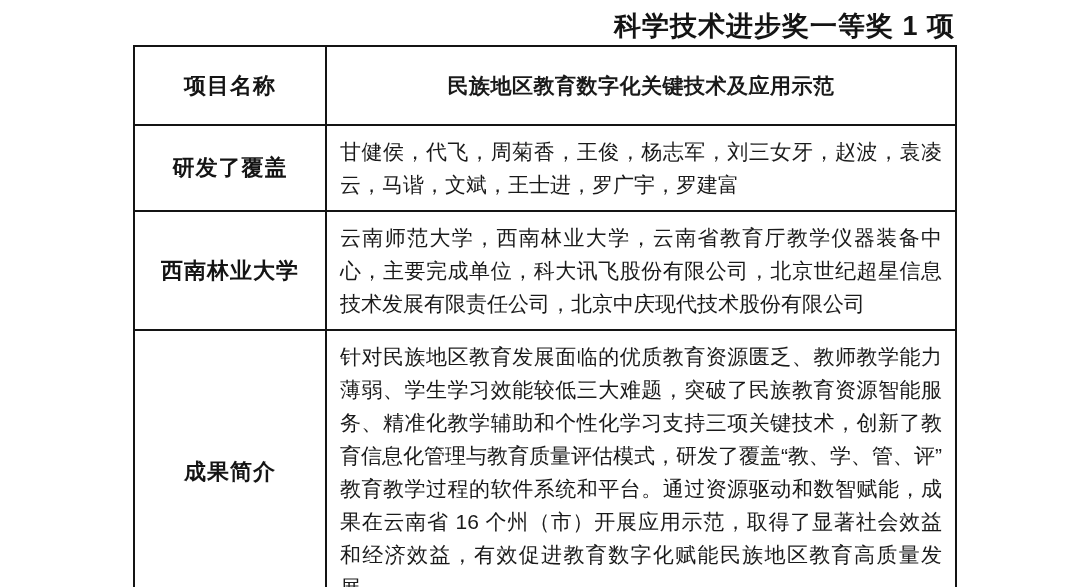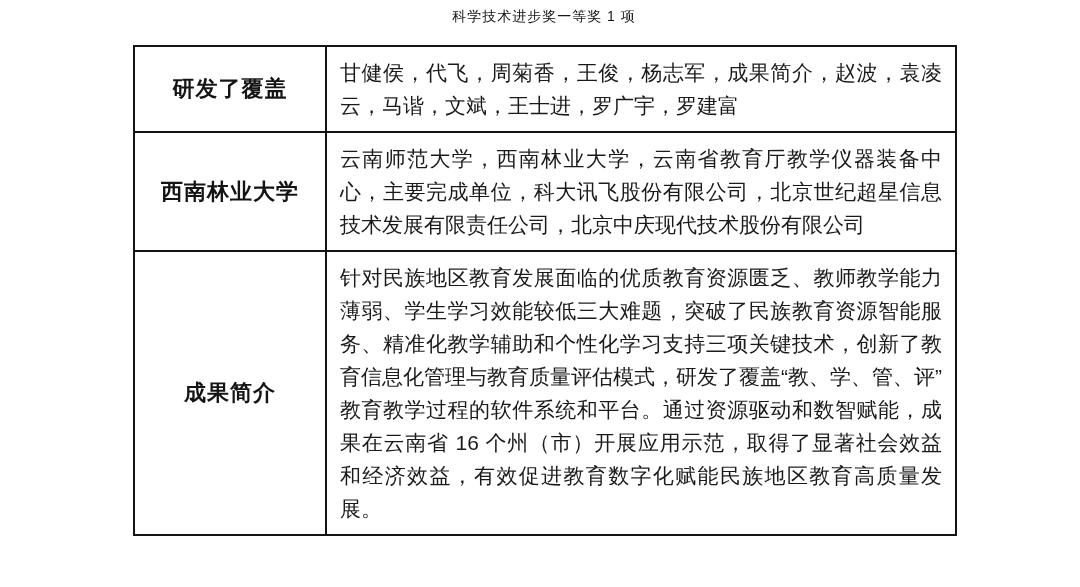--- a/index.html
+++ b/index.html
@@ -14,23 +14,23 @@
   .page {
     position: relative;
     width: 1080px;
     height: 587px;
   }
   .doc-title {
     position: absolute;
     left: 133px;
     top: 8px;
     width: 822px;
-    text-align: center;
-    font-size: 14px;
-    font-weight: normal;
+    text-align: right;
+    font-size: 27px;
+    font-weight: bold;
     letter-spacing: 1px;
     color: #141414;
   }
   table.award-table {
     position: absolute;
     left: 133px;
     top: 45px;
     width: 822px;
     border-collapse: collapse;
     table-layout: fixed;
@@ -73,23 +73,27 @@
 <div class="page">
 
   <div class="doc-title">科学技术进步奖一等奖 1 项</div>
 
   <table class="award-table">
     <colgroup>
       <col class="label-col">
       <col class="value-col">
     </colgroup>
     <tbody>
+      <tr class="row-project">
+        <td class="label-cell">项目名称</td>
+        <td class="value-cell project-name">民族地区教育数字化关键技术及应用示范</td>
+      </tr>
       <tr class="row-people">
         <td class="label-cell">研发了覆盖</td>
-        <td class="value-cell">甘健侯，代飞，周菊香，王俊，杨志军，成果简介，赵波，袁凌云，马谐，文斌，王士进，罗广宇，罗建富</td>
+        <td class="value-cell">甘健侯，代飞，周菊香，王俊，杨志军，刘三女牙，赵波，袁凌云，马谐，文斌，王士进，罗广宇，罗建富</td>
       </tr>
       <tr class="row-units">
         <td class="label-cell">西南林业大学</td>
         <td class="value-cell">云南师范大学，西南林业大学，云南省教育厅教学仪器装备中心，主要完成单位，科大讯飞股份有限公司，北京世纪超星信息技术发展有限责任公司，北京中庆现代技术股份有限公司</td>
       </tr>
       <tr class="row-summary">
         <td class="label-cell">成果简介</td>
         <td class="value-cell">针对民族地区教育发展面临的优质教育资源匮乏、教师教学能力薄弱、学生学习效能较低三大难题，突破了民族教育资源智能服务、精准化教学辅助和个性化学习支持三项关键技术，创新了教育信息化管理与教育质量评估模式，研发了覆盖“教、学、管、评”教育教学过程的软件系统和平台。通过资源驱动和数智赋能，成果在云南省 16 个州（市）开展应用示范，取得了显著社会效益和经济效益，有效促进教育数字化赋能民族地区教育高质量发展。</td>
       </tr>
     </tbody>

